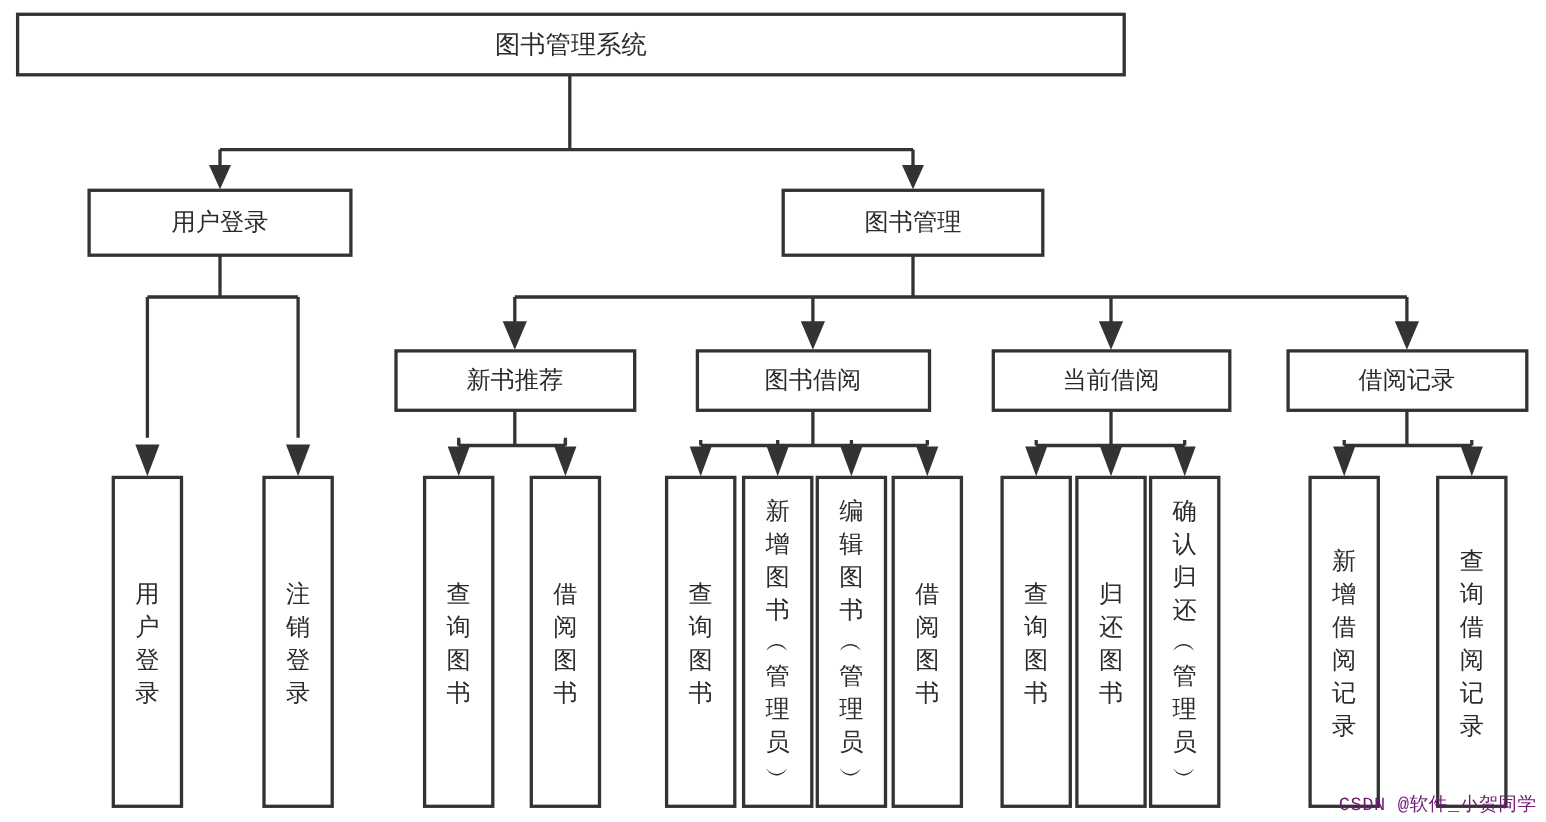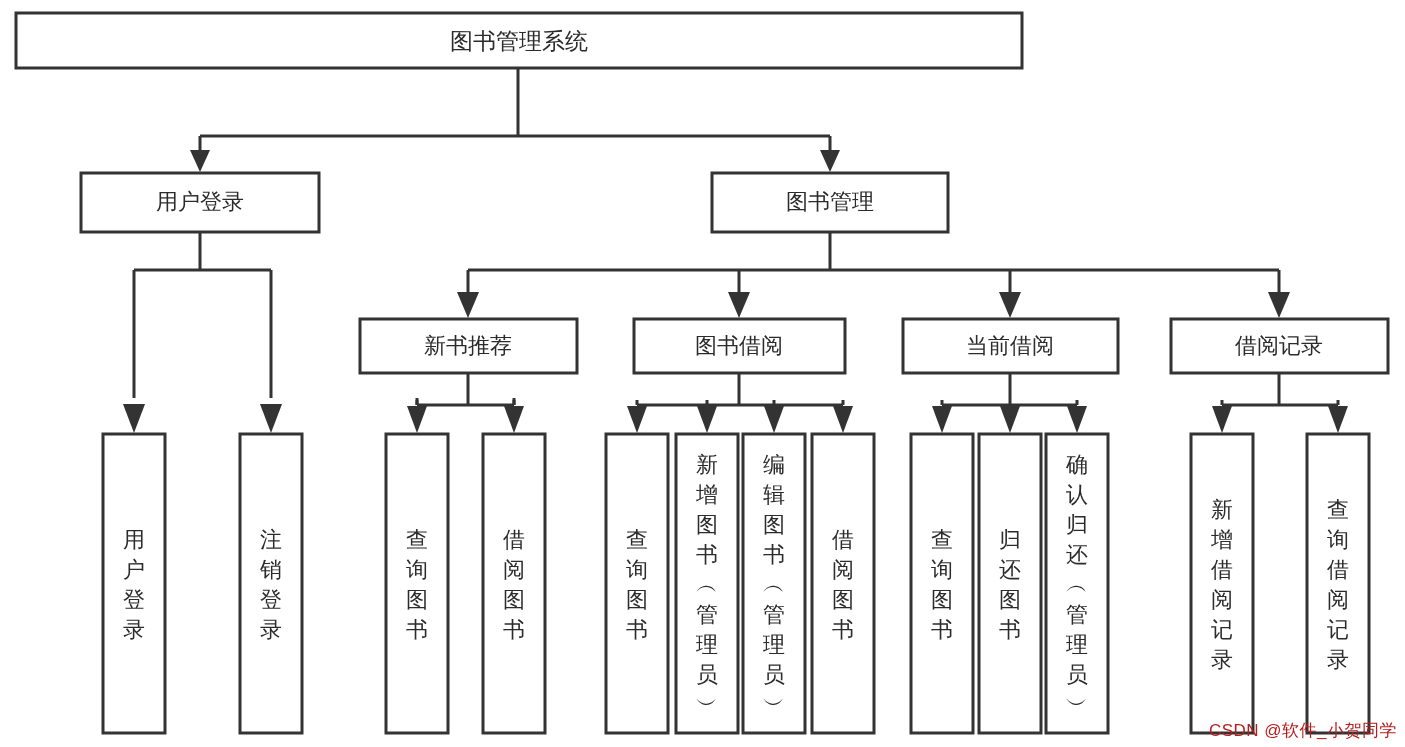--- a/index.html
+++ b/index.html
@@ -54,23 +54,23 @@
     stroke-linecap: butt;
   }
   .arrow-head {
     fill: #333333;
     stroke: none;
   }
   .watermark {
     position: absolute;
     right: 8px;
     bottom: 5px;
-    font-family: Liberation Sans, sans-serif;
+    font-family: Liberation Mono, monospace;
     font-size: 17px;
-    color: #b91c1c;
+    color: #701a75;
     letter-spacing: 0.5px;
     white-space: nowrap;
     user-select: none;
   }
 </style>
 </head>
 <body>
 
 <div id="diagram-root">
 

